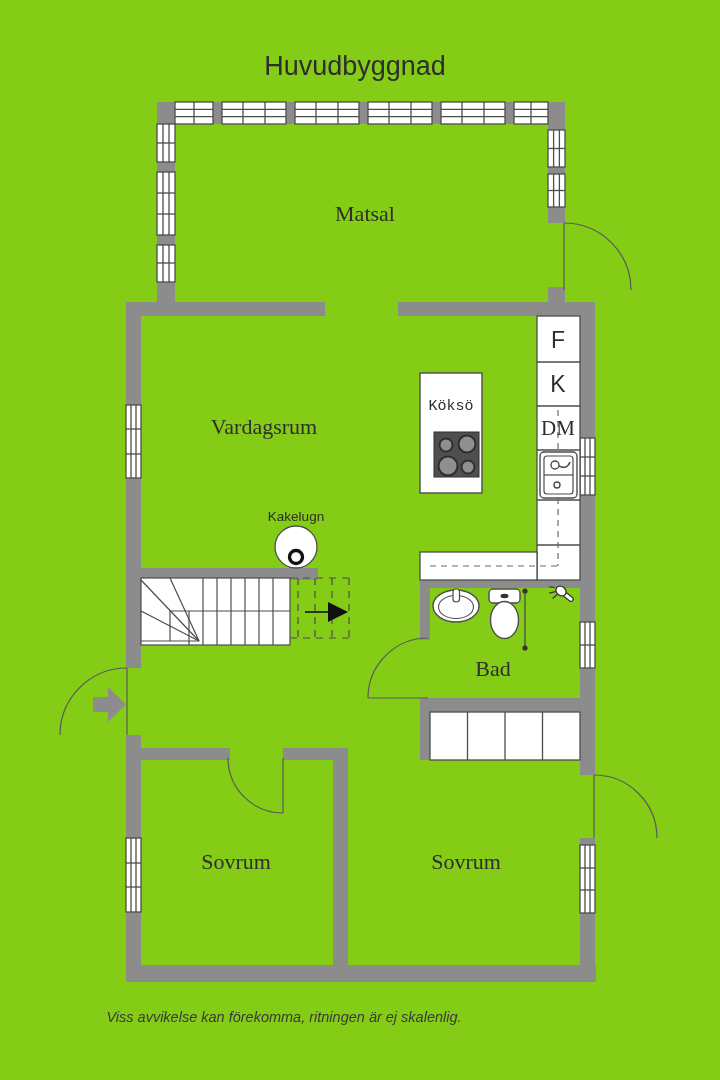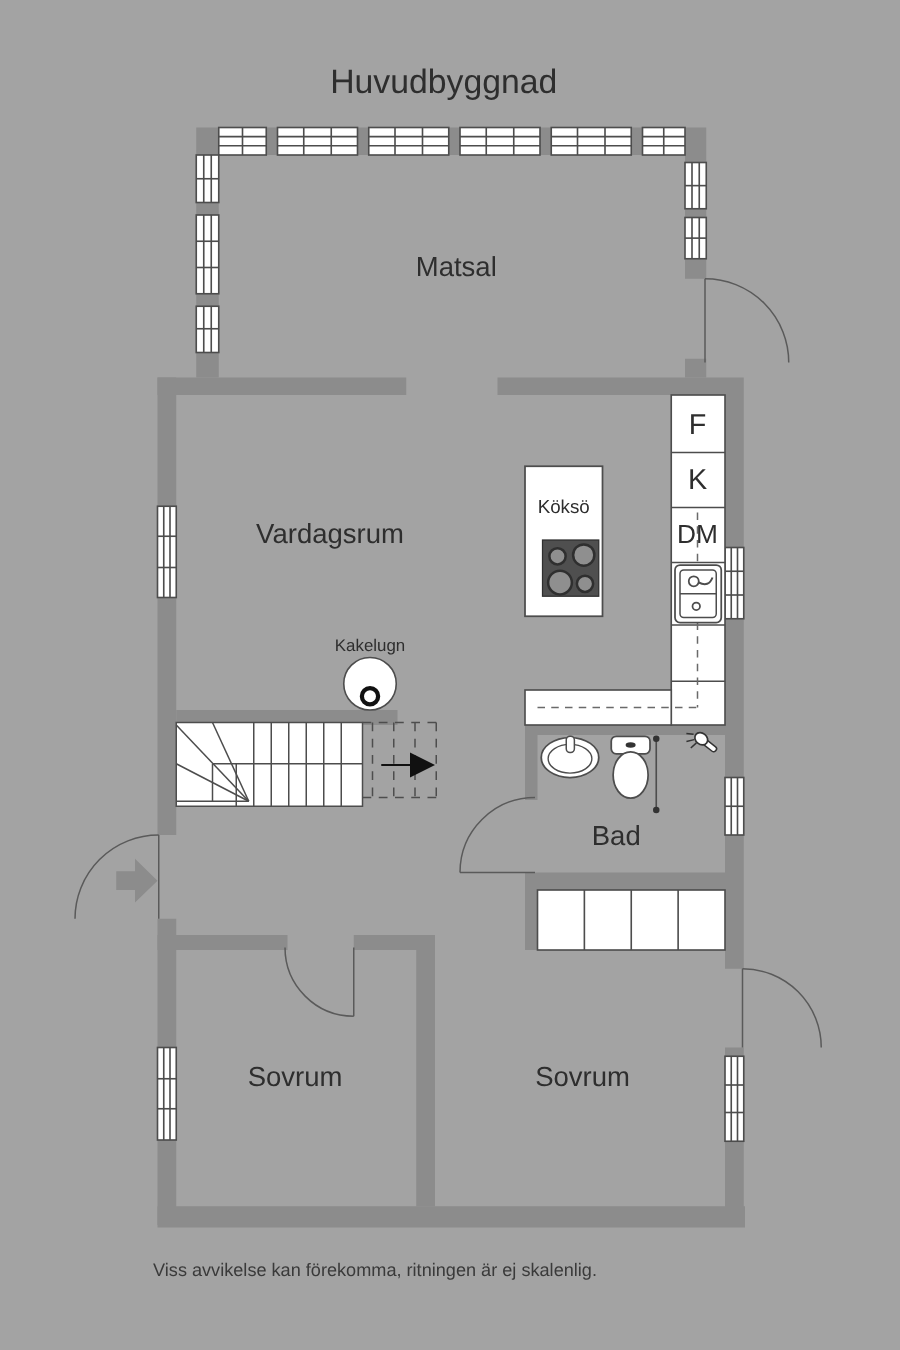--- a/index.html
+++ b/index.html
@@ -1,23 +1,23 @@
 <!DOCTYPE html>
 <html><head>
 <meta charset="utf-8">
 <style>
   html,body{margin:0;padding:0;background:#ffffff;}
-  #plan{position:relative;width:720px;height:1080px;background:#a3a3a3;overflow:hidden;
+  #plan{position:relative;width:720px;height:1080px;background:#84cc16;overflow:hidden;
         font-family:"Liberation Sans", sans-serif;}
   #plan svg{position:absolute;left:0;top:0;}
   .label{position:absolute;transform:translate(-50%,-50%);color:#2e2e2e;white-space:nowrap;
          font-family:"Liberation Sans", sans-serif;}
   .title{font-size:27px;}
-  .room{font-size:22px;}
-  .small{font-size:15px;}
+  .room{font-size:22px;font-family:Liberation Serif, serif;}
+  .small{font-size:15px;font-family:Liberation Mono, monospace;}
   .tiny{font-size:13.5px;}
   .appl{font-size:23px;}
   .footer{font-size:14.5px;color:#3a3a3a;}
 </style>
 </head>
 <body>
 
 <div id="plan">
 
 <svg width="720" height="1080" viewBox="0 0 720 1080">
@@ -301,19 +301,19 @@
   </g>
 </svg>
 
 <div class="label title" style="left:355px;top:66px;">Huvudbyggnad</div>
 <div class="label room" style="left:365px;top:214px;">Matsal</div>
 <div class="label room" style="left:264px;top:427px;">Vardagsrum</div>
 <div class="label small" style="left:451px;top:406px;">Köksö</div>
 <div class="label tiny" style="left:296px;top:516px;text-align:center;">Kakelugn</div>
 <div class="label appl" style="left:558px;top:340px;">F</div>
 <div class="label appl" style="left:558px;top:384px;">K</div>
-<div class="label appl" style="left:558px;top:428px;font-size:21px;">DM</div>
+<div class="label appl" style="left:558px;top:428px;font-size:21px;font-family:Liberation Serif, serif;">DM</div>
 <div class="label room" style="left:493px;top:669px;">Bad</div>
 <div class="label room" style="left:236px;top:862px;">Sovrum</div>
 <div class="label room" style="left:466px;top:862px;">Sovrum</div>
-<div class="label footer" style="left:300px;top:1017px;">Viss avvikelse kan förekomma, ritningen är ej skalenlig.</div>
+<div class="label footer" style="left:284px;top:1017px;font-style:italic;">Viss avvikelse kan förekomma, ritningen är ej skalenlig.</div>
 
 </div>
 
 </body></html>

